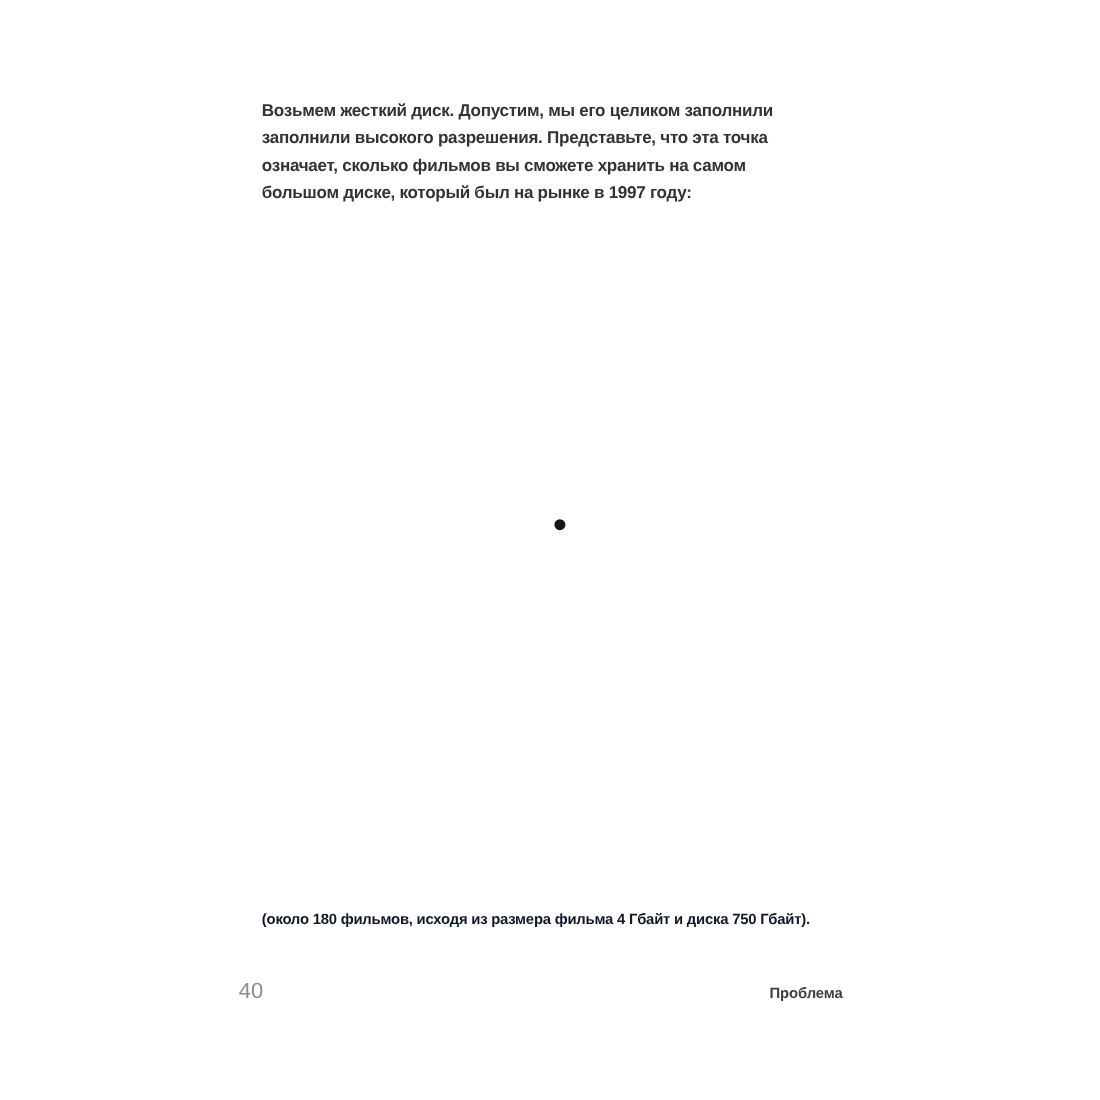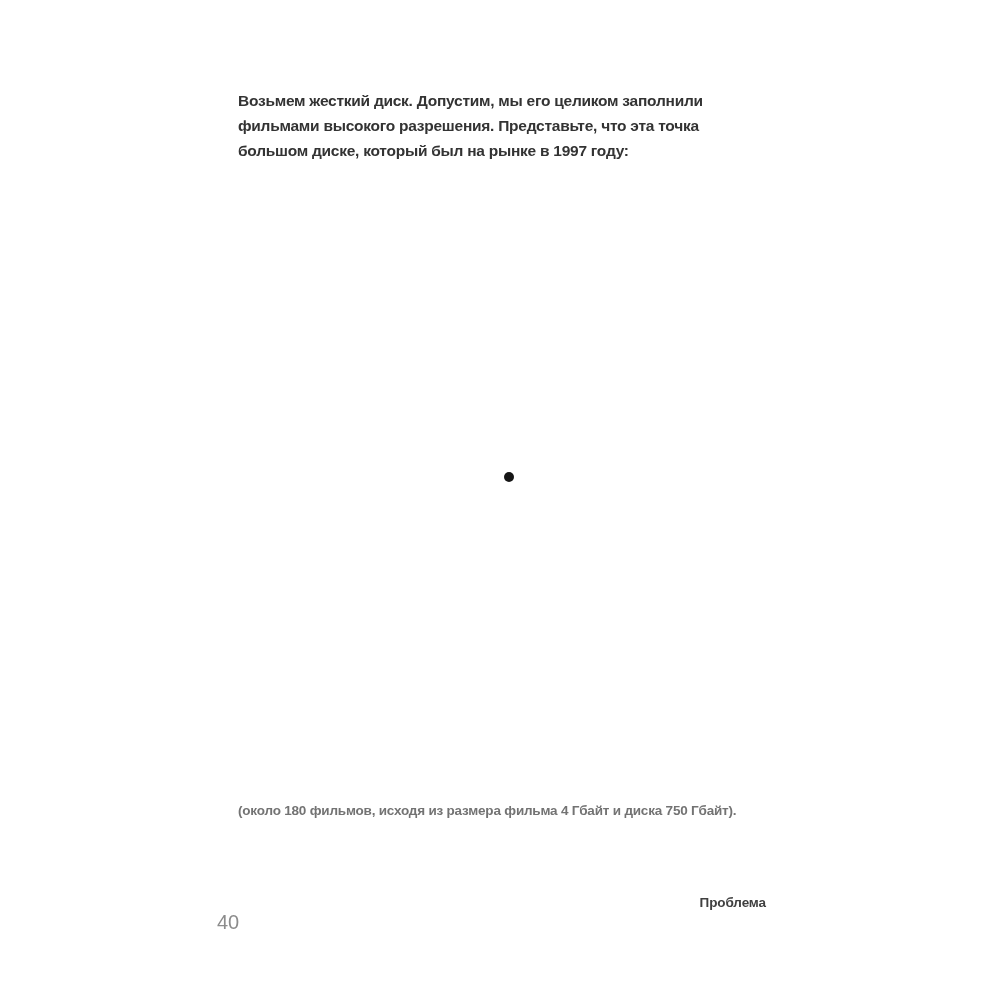--- a/index.html
+++ b/index.html
@@ -37,54 +37,54 @@
     left: 504px;
     top: 472px;
     width: 10px;
     height: 10px;
     border-radius: 50%;
     background: #161616;
   }
   .caption {
     position: absolute;
     left: 238px;
-    top: 803px;
-    color: #737373;
+    top: 828px;
+    color: #0f172a;
     font-size: 13.5px;
     font-weight: bold;
     letter-spacing: -0.2px;
     white-space: nowrap;
   }
   .footer-page-number {
     position: absolute;
     left: 217px;
     top: 890px;
     color: #8c8c8c;
     font-size: 20px;
     font-weight: normal;
-    margin-top: 21px;
   }
   .footer-chapter {
     position: absolute;
     right: 222px;
     top: 895px;
     color: #404040;
     font-size: 13.5px;
     font-weight: bold;
     letter-spacing: -0.1px;
   }
 </style>
 </head>
 <body>
 
 <div class="page">
 
   <div class="paragraph">
     <div class="line">Возьмем жесткий диск. Допустим, мы его целиком заполнили</div>
-    <div class="line">фильмами высокого разрешения. Представьте, что эта точка</div>
+    <div class="line">заполнили высокого разрешения. Представьте, что эта точка</div>
+    <div class="line">означает, сколько фильмов вы сможете хранить на самом</div>
     <div class="line">большом диске, который был на рынке в 1997 году:</div>
   </div>
 
   <div class="ink-dot"></div>
 
   <div class="caption">(около 180 фильмов, исходя из размера фильма 4 Гбайт и диска 750 Гбайт).</div>
 
   <div class="footer-page-number">40</div>
 
   <div class="footer-chapter">Проблема</div>

